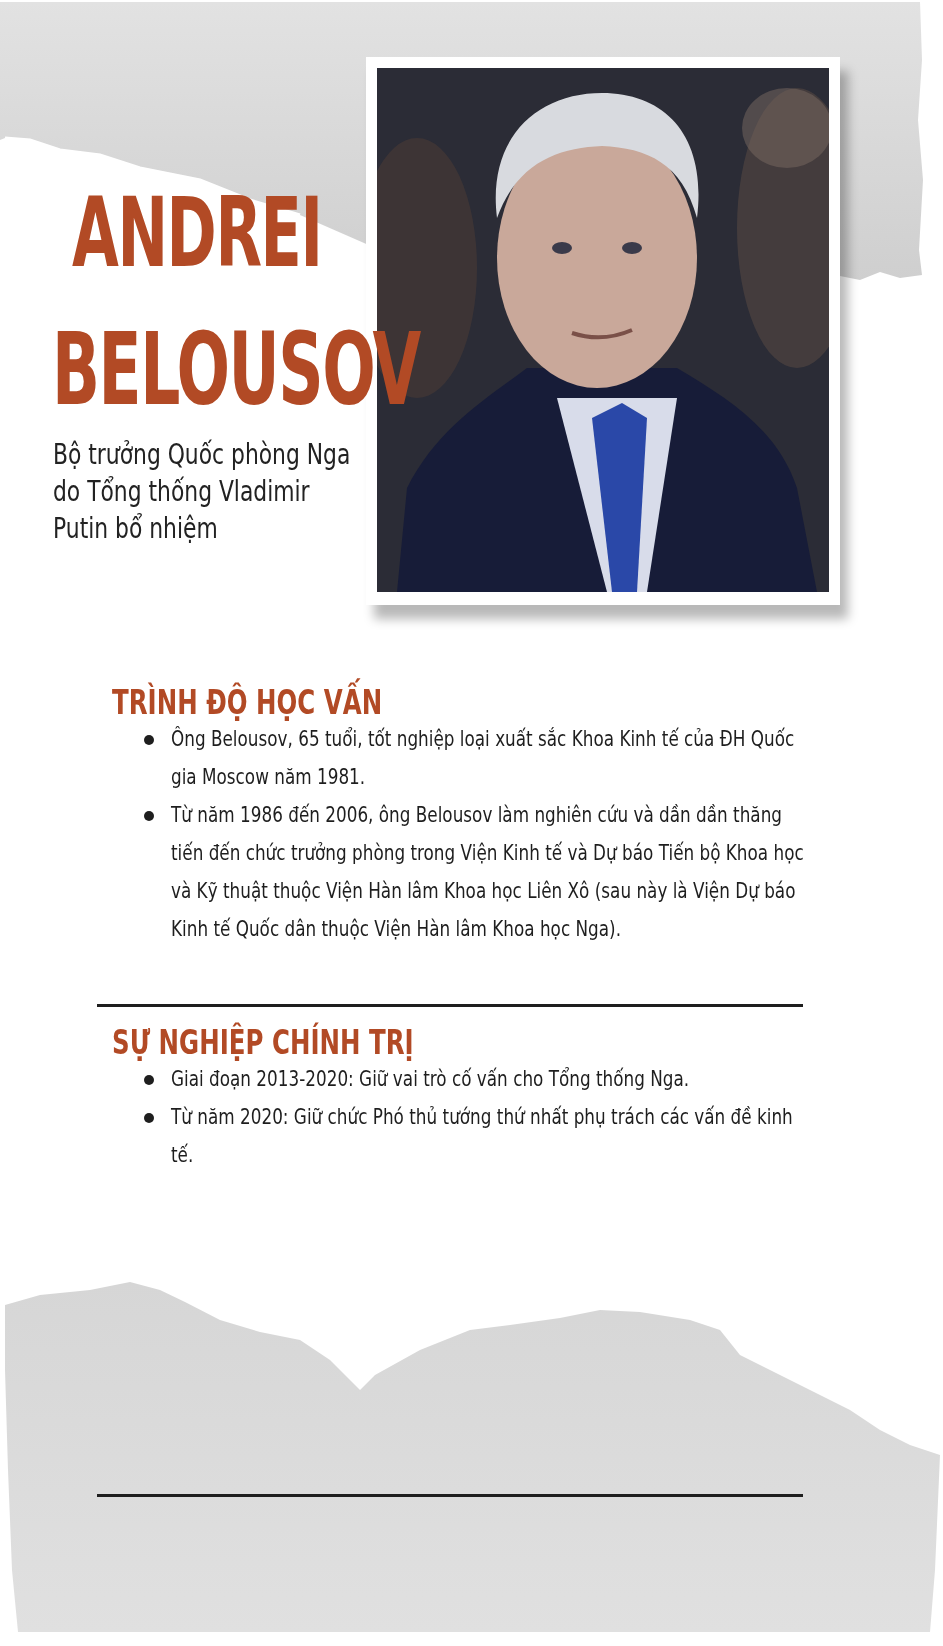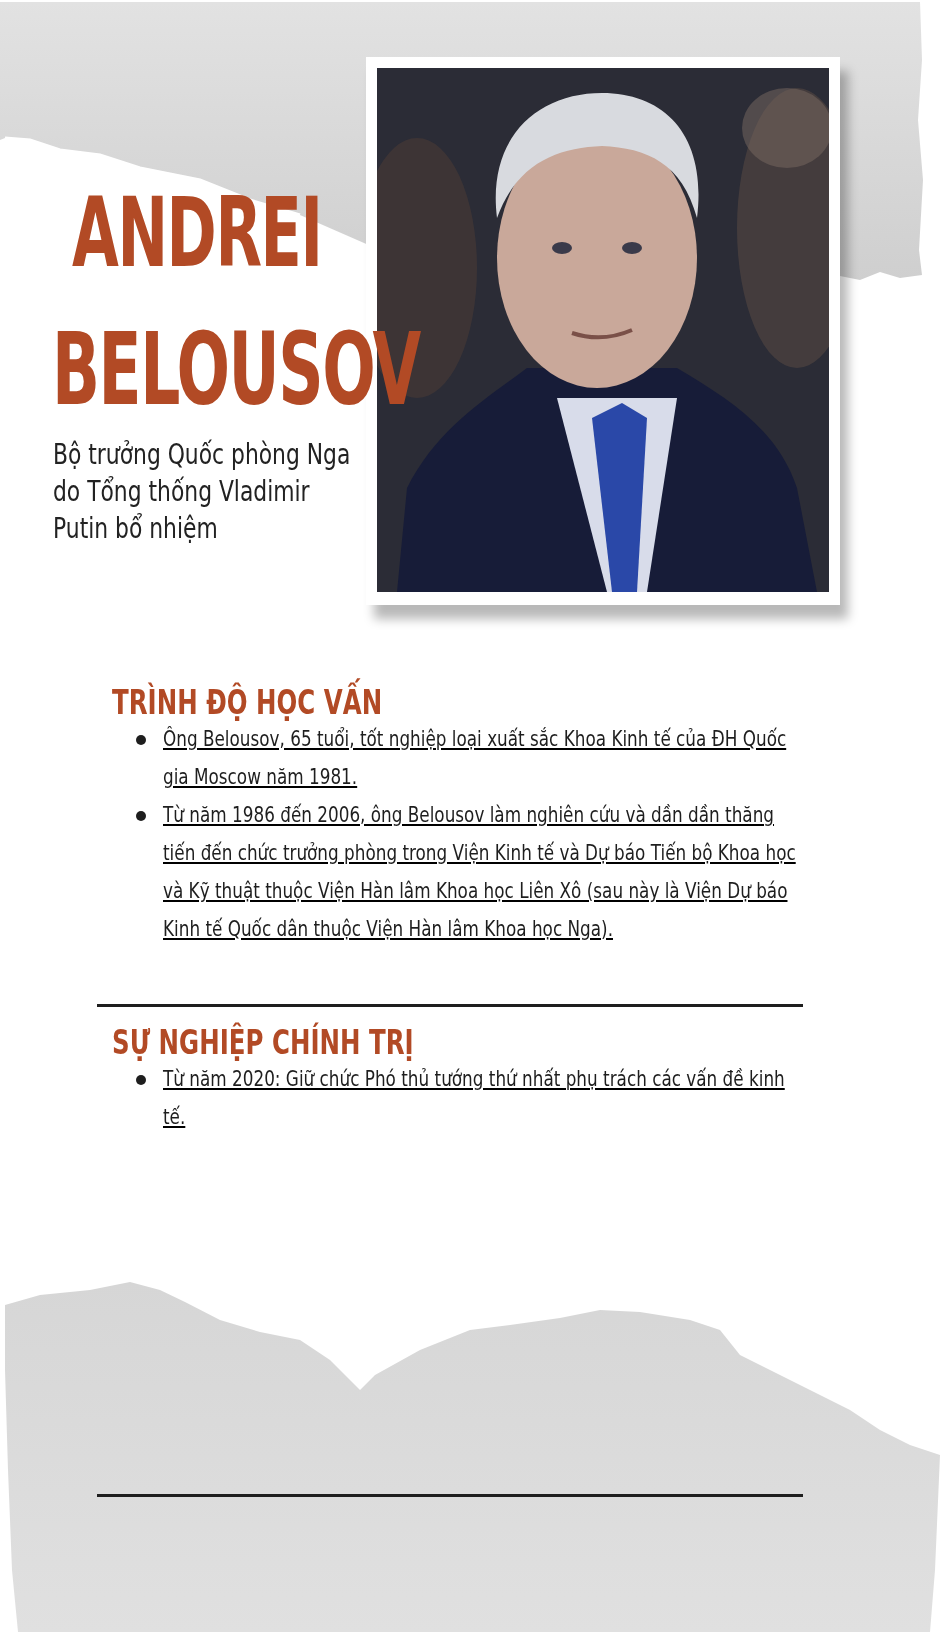--- a/index.html
+++ b/index.html
@@ -37,21 +37,21 @@
     font-family: "DejaVu Sans", sans-serif; font-size: 28px; line-height: 37px;
     color: #222; transform: scaleX(0.78); transform-origin: left top;
   }
 
   .section { position: absolute; left: 112px; width: 710px; z-index: 3; }
   .section-title {
     color: #b24a25; font-family: "DejaVu Sans", sans-serif; font-weight: bold;
     font-size: 34px; line-height: 40px; margin: 0;
     transform: scaleX(0.72); transform-origin: left top; white-space: nowrap;
   }
-  .bullets { list-style: none; margin: 0; padding: 0; text-decoration: underline; }
+  .bullets { list-style: none; margin: 8px; padding: 0; }
   .bullet {
     position: relative; padding-left: 51px;
     font-family: "DejaVu Sans", sans-serif; font-size: 22px; line-height: 38px;
     color: #1e1e1e;
   }
   .bullet-dot {
     position: absolute; left: 24px; top: 15px; width: 10px; height: 10px;
     border-radius: 50%; background: #1e1e1e;
   }
   .bullet-text {
@@ -133,19 +133,23 @@
   </ul>
 </section>
 
 <div class="divider" style="top:1004px;"></div>
 
 <section class="section" style="top:1022px;">
   <h2 class="section-title">SỰ NGHIỆP CHÍNH TRỊ</h2>
   <ul class="bullets" style="margin-top:-2px;">
     <li class="bullet">
       <span class="bullet-dot"></span>
+      <span class="bullet-text">Giai đoạn 2013-2020: Giữ vai trò cố vấn cho Tổng thống Nga.</span>
+    </li>
+    <li class="bullet">
+      <span class="bullet-dot"></span>
       <span class="bullet-text">Từ năm 2020: Giữ chức Phó thủ tướng thứ nhất phụ trách các vấn đề kinh</span>
       <span class="bullet-text">tế.</span>
     </li>
   </ul>
 </section>
 
 <div class="divider" style="top:1494px;"></div>
 
 </body></html>

